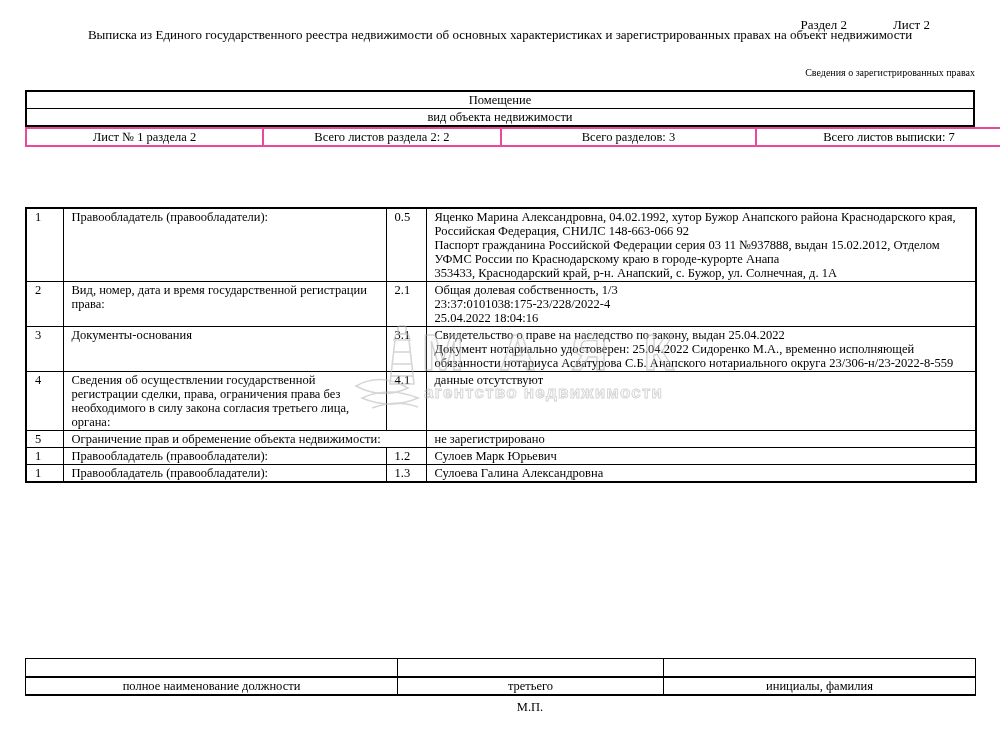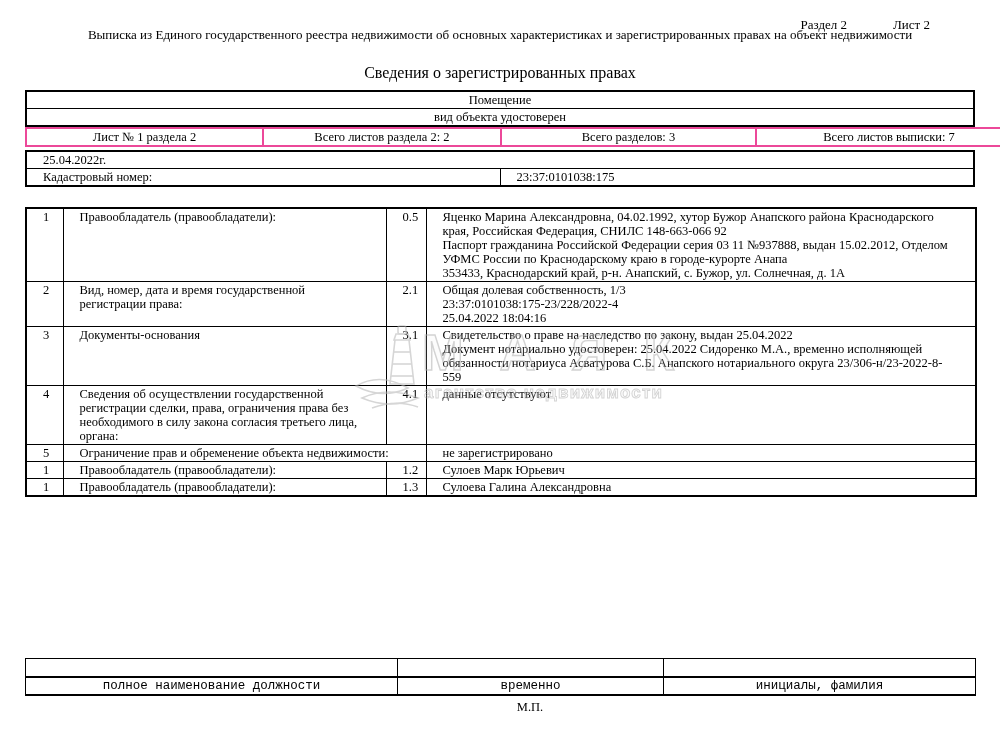--- a/index.html
+++ b/index.html
@@ -24,27 +24,27 @@
     display: flex;
     gap: 46px;
     font-size: 13px;
   }
   .doc-title {
     top: 28px; left: 25px; width: 950px;
     text-align: center; font-size: 13px;
   }
   .doc-subtitle {
     top: 66px; left: 25px; width: 950px;
-    text-align: center; font-size: 16px;
+    text-align: right; font-size: 10px;
   }
 
   table { border-collapse: collapse; table-layout: fixed; }
   td {
     border: 1px solid #000;
-    padding: 1px 16px;
+    padding: 1px 8px;
     vertical-align: top;
     font-size: 12.5px;
     line-height: 14px;
     overflow: hidden;
   }
   .center { text-align: center; }
   .preline { white-space: pre-line; margin-top: 43px; }
 
   
   .tbl-object { top: 90px; left: 25px; width: 950px; }
@@ -58,21 +58,21 @@
   
   .tbl-cadastral { top: 150px; left: 25px; width: 950px; border: 2px solid #000; }
   .tbl-cadastral td { height: 16px; }
 
   
   .tbl-rights { top: 207px; left: 25px; width: 950px; border: 2px solid #000; }
   .tbl-rights td { vertical-align: top; }
   .nowrap { white-space: nowrap; }
 
   
-  .tbl-sign { top: 658px; left: 25px; width: 950px; border: 1px solid #000; border-bottom: 2px solid #000; font-family: Liberation Mono, monospace; }
+  .tbl-sign { top: 658px; left: 25px; width: 950px; border: 1px solid #000; border-bottom: 2px solid #000; }
   .tbl-sign td { height: 18px; text-align: center; vertical-align: middle; }
   .tbl-sign tr.blank td { border-bottom: 2px solid #000; }
 
   .stamp { top: 700px; left: 397px; width: 266px; text-align: center; font-size: 12.5px; }
 
   .watermark {
     top: 322px; left: 350px; width: 336px; height: 92px;
     opacity: 0.55;
     pointer-events: none;
   }
@@ -89,47 +89,36 @@
 
   <div class="abs doc-title">Выписка из Единого государственного реестра недвижимости об основных характеристиках и зарегистрированных правах на объект недвижимости</div>
   <div class="abs doc-subtitle">Сведения о зарегистрированных правах</div>
 
   <table class="abs tbl-object">
     <tbody>
         <tr>
       <td class="center">Помещение</td>
     </tr>
     <tr>
-      <td class="center">вид объекта удостоверен</td>
+      <td class="center">вид объекта недвижимости</td>
     </tr>
   </tbody>
     </table>
 
   <table class="abs tbl-sheets">
     <tbody>
         <tr>
       <td class="center" style="width:237px">Лист № 1 раздела 2</td>
       <td class="center" style="width:238px">Всего листов раздела 2: 2</td>
       <td class="center" style="width:255px">Всего разделов: 3</td>
       <td class="center" style="width:266px">Всего листов выписки: 7</td>
     </tr>
   </tbody>
     </table>
 
-  <table class="abs tbl-cadastral">
-    <tbody>
-        <tr>
-      <td colspan="2">25.04.2022г.</td>
-    </tr>
-    <tr>
-      <td style="width:360px">Кадастровый номер:</td>
-      <td style="width:590px">23:37:0101038:175</td>
-    </tr>
-  </tbody>
-    </table>
 
   <table class="abs tbl-rights">
     <tbody>
         <tr>
       <td style="width:37px">1</td>
       <td style="width:323px">Правообладатель (правообладатели):</td>
       <td style="width:40px">0.5</td>
       <td style="width:550px" class="preline">Яценко Марина Александровна, 04.02.1992, хутор Бужор Анапского района Краснодарского края, Российская Федерация, СНИЛС 148-663-066 92
 Паспорт гражданина Российской Федерации серия 03 11 №937888, выдан 15.02.2012, Отделом УФМС России по Краснодарскому краю в городе-курорте Анапа
 353433, Краснодарский край, р-н. Анапский, с. Бужор, ул. Солнечная, д. 1А</td>
@@ -177,21 +166,21 @@
 
   <table class="abs tbl-sign">
     <tbody>
         <tr class="blank">
       <td style="width:372px"></td>
       <td style="width:266px"></td>
       <td style="width:312px"></td>
     </tr>
     <tr>
       <td>полное наименование должности</td>
-      <td>временно</td>
+      <td>третьего</td>
       <td>инициалы, фамилия</td>
     </tr>
   </tbody>
     </table>
 
   <div class="abs stamp">М.П.</div>
 
   <svg class="abs watermark" viewBox="0 0 336 92" xmlns="http://www.w3.org/2000/svg">
     <g stroke="#b5b5b5" fill="none" stroke-width="1.6">
 

